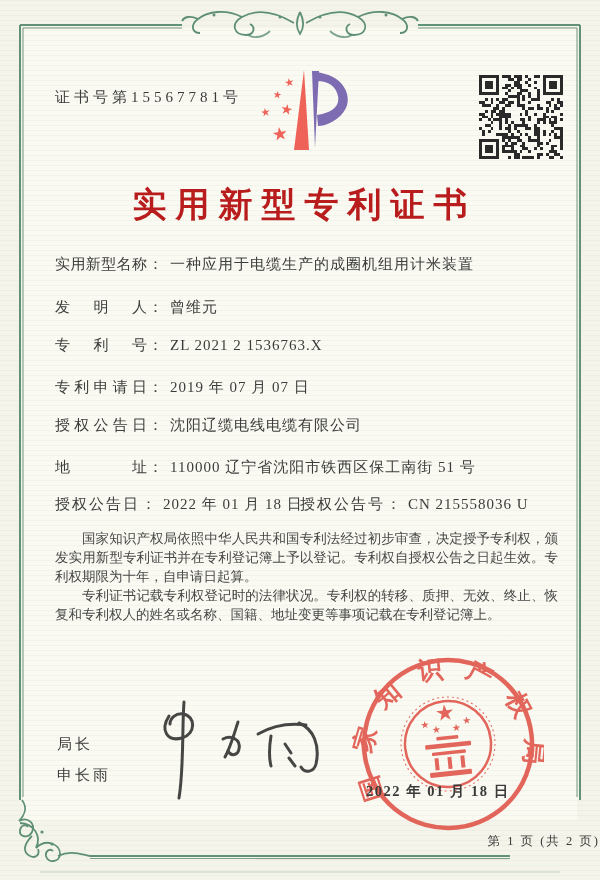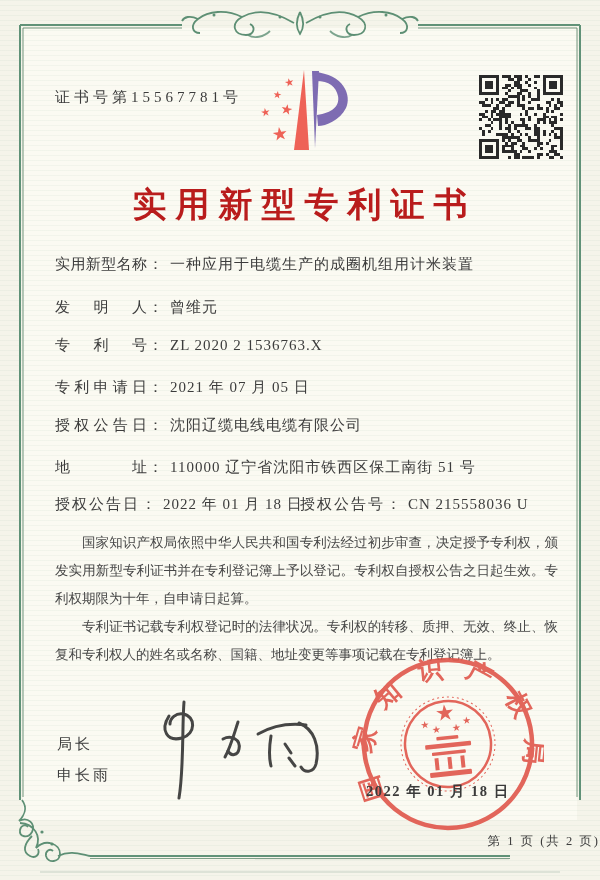--- a/index.html
+++ b/index.html
@@ -15,21 +15,21 @@
   .title{position:absolute;left:0;right:0;top:182px;text-align:center;font-size:34px;
          font-weight:600;letter-spacing:9px;text-indent:9px;color:#b91c1c;}
   .field{position:absolute;left:55px;font-size:15px;white-space:nowrap;}
   .flabel{display:inline-block;width:92px;text-align:justify;text-align-last:justify;}
   .fcolon{display:inline-block;margin:0 7px 0 1px;}
   .fvalue{letter-spacing:1px;}
   .f0{top:255px}.f1{top:298px}.f2{top:336px}.f3{top:378px}.f4{top:416px}.f5{top:458px}
   .grant-row{top:495px}
   .grant2{position:absolute;left:300px;top:495px;font-size:15px;white-space:nowrap;}
   .glabel{letter-spacing:2px;margin-top:16px;}
-  .paras{position:absolute;left:55px;top:529px;width:503px;font-size:13.5px;line-height:28px;
+  .paras{position:absolute;left:55px;top:529px;width:503px;font-size:13.5px;line-height:19px;
          text-align:justify;color:#474747;}
   .paras p{margin:0;text-indent:2em;}
   .director-title{position:absolute;left:57px;top:735px;font-size:15px;letter-spacing:3px;}
   .director-name{position:absolute;left:57px;top:766px;font-size:15px;letter-spacing:3px;}
   .sig-svg{position:absolute;left:138px;top:694px;width:218px;height:118px;}
   .seal-svg{position:absolute;left:352px;top:648px;width:192px;height:192px;}
   .seal-date{position:absolute;left:366px;top:782px;font-size:14.5px;font-weight:600;
              letter-spacing:1.5px;color:#3a3a3a;}
   .footer{position:absolute;left:0;right:0;top:833px;text-align:right;font-size:12.5px;letter-spacing:2px;}
 </style>
@@ -386,24 +386,24 @@
 
   <div class="title">实用新型专利证书</div>
 
   <div class="field f0">
     <span class="flabel">实用新型名称</span><span class="fcolon">：</span><span class="fvalue">一种应用于电缆生产的成圈机组用计米装置</span>
   </div>
   <div class="field f1">
     <span class="flabel">发明人</span><span class="fcolon">：</span><span class="fvalue">曾维元</span>
   </div>
   <div class="field f2">
-    <span class="flabel">专利号</span><span class="fcolon">：</span><span class="fvalue">ZL 2020 2 1536763.X</span>
+    <span class="flabel">专利号</span><span class="fcolon">：</span><span class="fvalue">ZL 2021 2 1536763.X</span>
   </div>
   <div class="field f3">
-    <span class="flabel">专利申请日</span><span class="fcolon">：</span><span class="fvalue">2021 年 07 月 05 日</span>
+    <span class="flabel">专利申请日</span><span class="fcolon">：</span><span class="fvalue">2019 年 07 月 07 日</span>
   </div>
   <div class="field f4">
     <span class="flabel">授权公告日</span><span class="fcolon">：</span><span class="fvalue">沈阳辽缆电线电缆有限公司</span>
   </div>
   <div class="field f5">
     <span class="flabel">地址</span><span class="fcolon">：</span><span class="fvalue">110000 辽宁省沈阳市铁西区保工南街 51 号</span>
   </div>
 
   <div class="field grant-row">
     <span class="glabel">授权公告日</span><span class="fcolon">：</span><span class="fvalue">2022 年 01 月 18 日</span>

